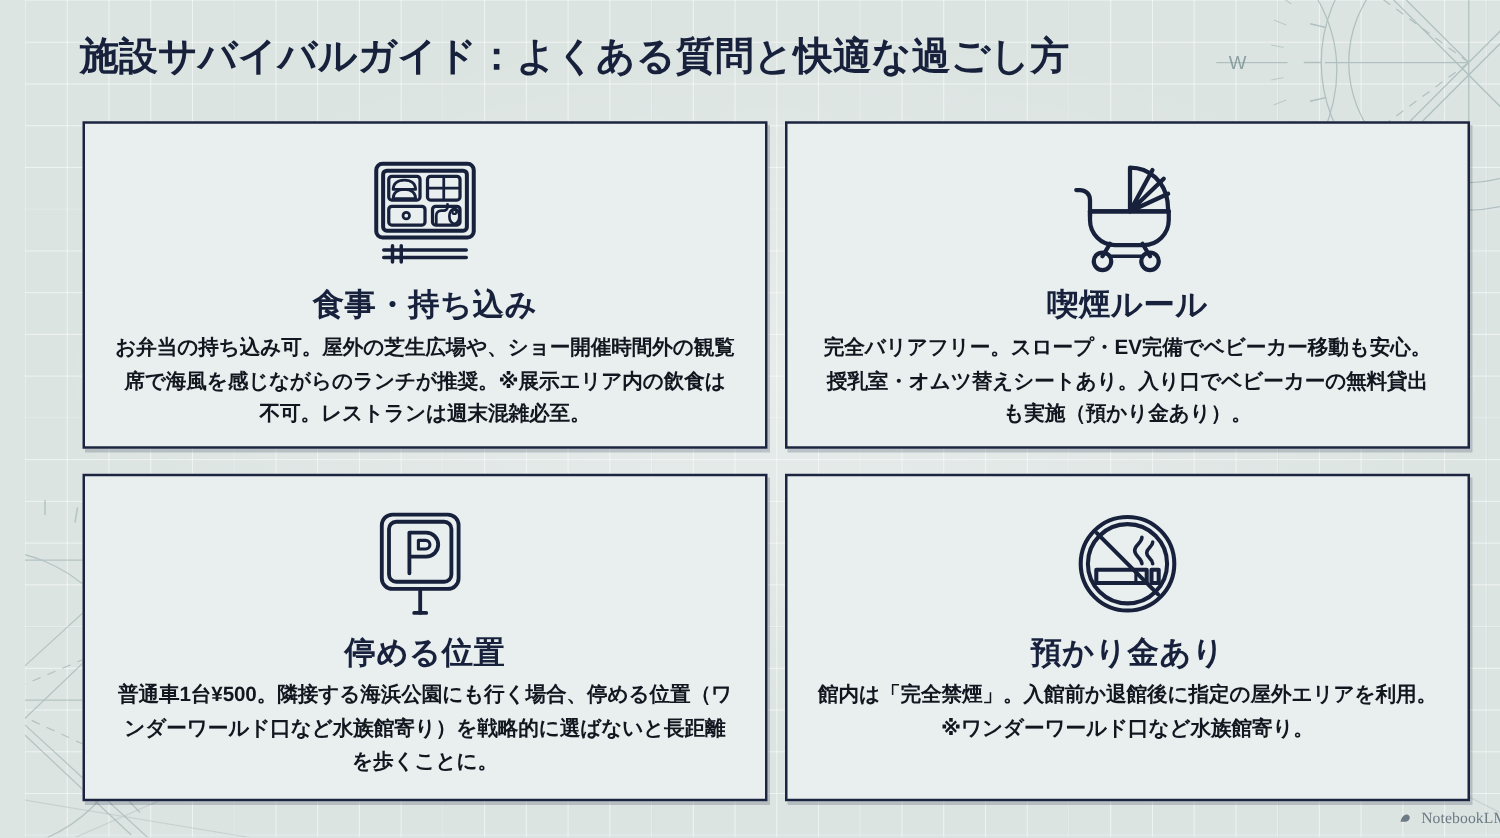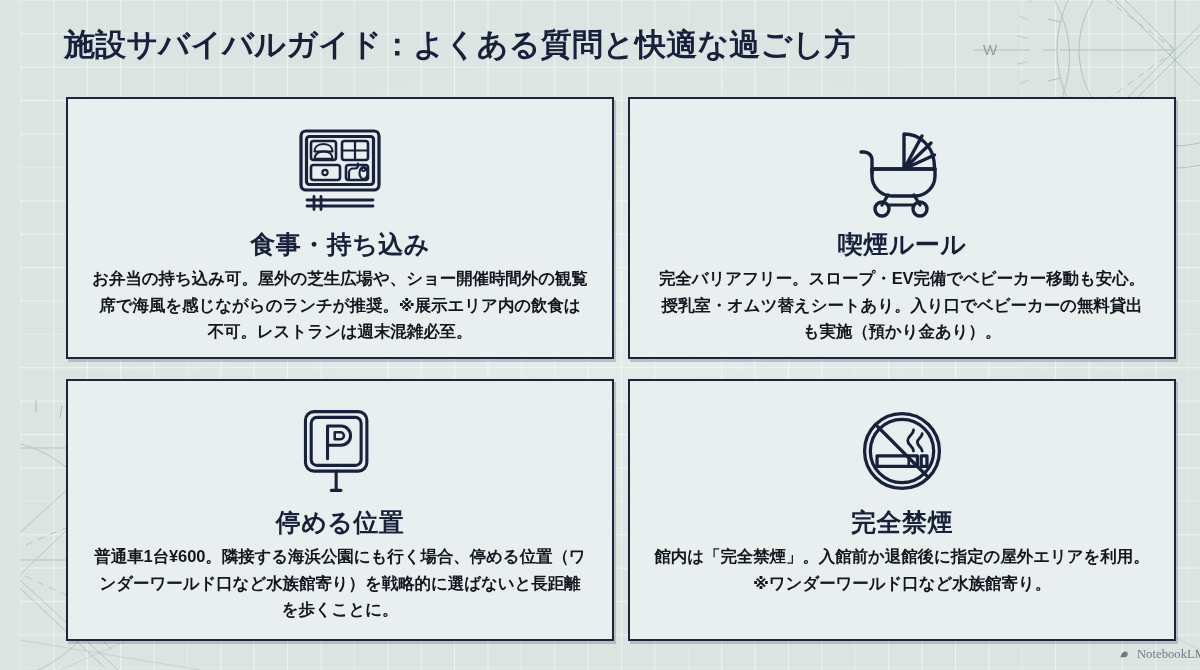--- a/index.html
+++ b/index.html
@@ -258,41 +258,41 @@
           <rect x="20" y="15" width="52" height="50" rx="6"></rect>
 
           <path d="M37 24 h14 a10 10 0 0 1 0 20 h-14 v-20 z M37 44 v14" stroke-width="3.2"></path>
           <path d="M44.5 30.5 h6 a3.6 3.6 0 0 1 0 7.2 h-6 z" stroke-width="2.6"></path>
 
           <path d="M46 71 v20" stroke-width="3.2"></path>
           <path d="M41 91 h10" stroke-width="3.2"></path>
         </svg>
       </div>
       <h2 class="card-title">停める位置</h2>
-      <p class="card-body">普通車1台¥600。隣接する海浜公園にも行く場合、停める位置（ワンダーワールド口など水族館寄り）を戦略的に選ばないと長距離を歩くことに。</p>
+      <p class="card-body">普通車1台¥500。隣接する海浜公園にも行く場合、停める位置（ワンダーワールド口など水族館寄り）を戦略的に選ばないと長距離を歩くことに。</p>
     </div>
 
     <div class="card row2">
       <div class="card-icon">
         <svg width="96" height="96" viewBox="0 0 100 100" fill="none" stroke="#17213c" stroke-width="3.4" stroke-linejoin="round" stroke-linecap="round">
           <circle cx="50" cy="50" r="39"></circle>
           <circle cx="50" cy="50" r="33"></circle>
 
           <path d="M24.5 24.5 L75.5 75.5"></path>
 
           <path d="M24 55 h42 v11 h-42 z"></path>
           <path d="M57 55 v11" stroke-width="2.6"></path>
 
           <path d="M70 55 h6 v11 h-6 z"></path>
 
           <path d="M62 50 c0 -5 -6 -6 -6 -11 c0 -5 6 -6 6 -11" stroke-width="3"></path>
           <path d="M71 50 c0 -4 -5 -5 -5 -9 c0 -4 5 -5 5 -9" stroke-width="3"></path>
         </svg>
       </div>
-      <h2 class="card-title">完全禁煙</h2>
+      <h2 class="card-title">預かり金あり</h2>
       <p class="card-body">館内は「完全禁煙」。入館前か退館後に指定の屋外エリアを利用。※ワンダーワールド口など水族館寄り。</p>
     </div>
 
   </div>
 
   <div class="watermark">
     <span>
       <svg width="14" height="14" viewBox="0 0 24 24" fill="#6d7b85">
         <path d="M4 19c0-7 4-13 8.5-13 2.6 0 4.3 1.8 4.3 4.2 0 3.4-3 5.8-6.6 5.8H4z
                  M12.4 7.6c1.4 0 2.3.9 2.3 2.3 0 2.2-2 3.9-4.5 3.9H7.6c.9-3.6 2.9-6.2 4.8-6.2z"></path>

